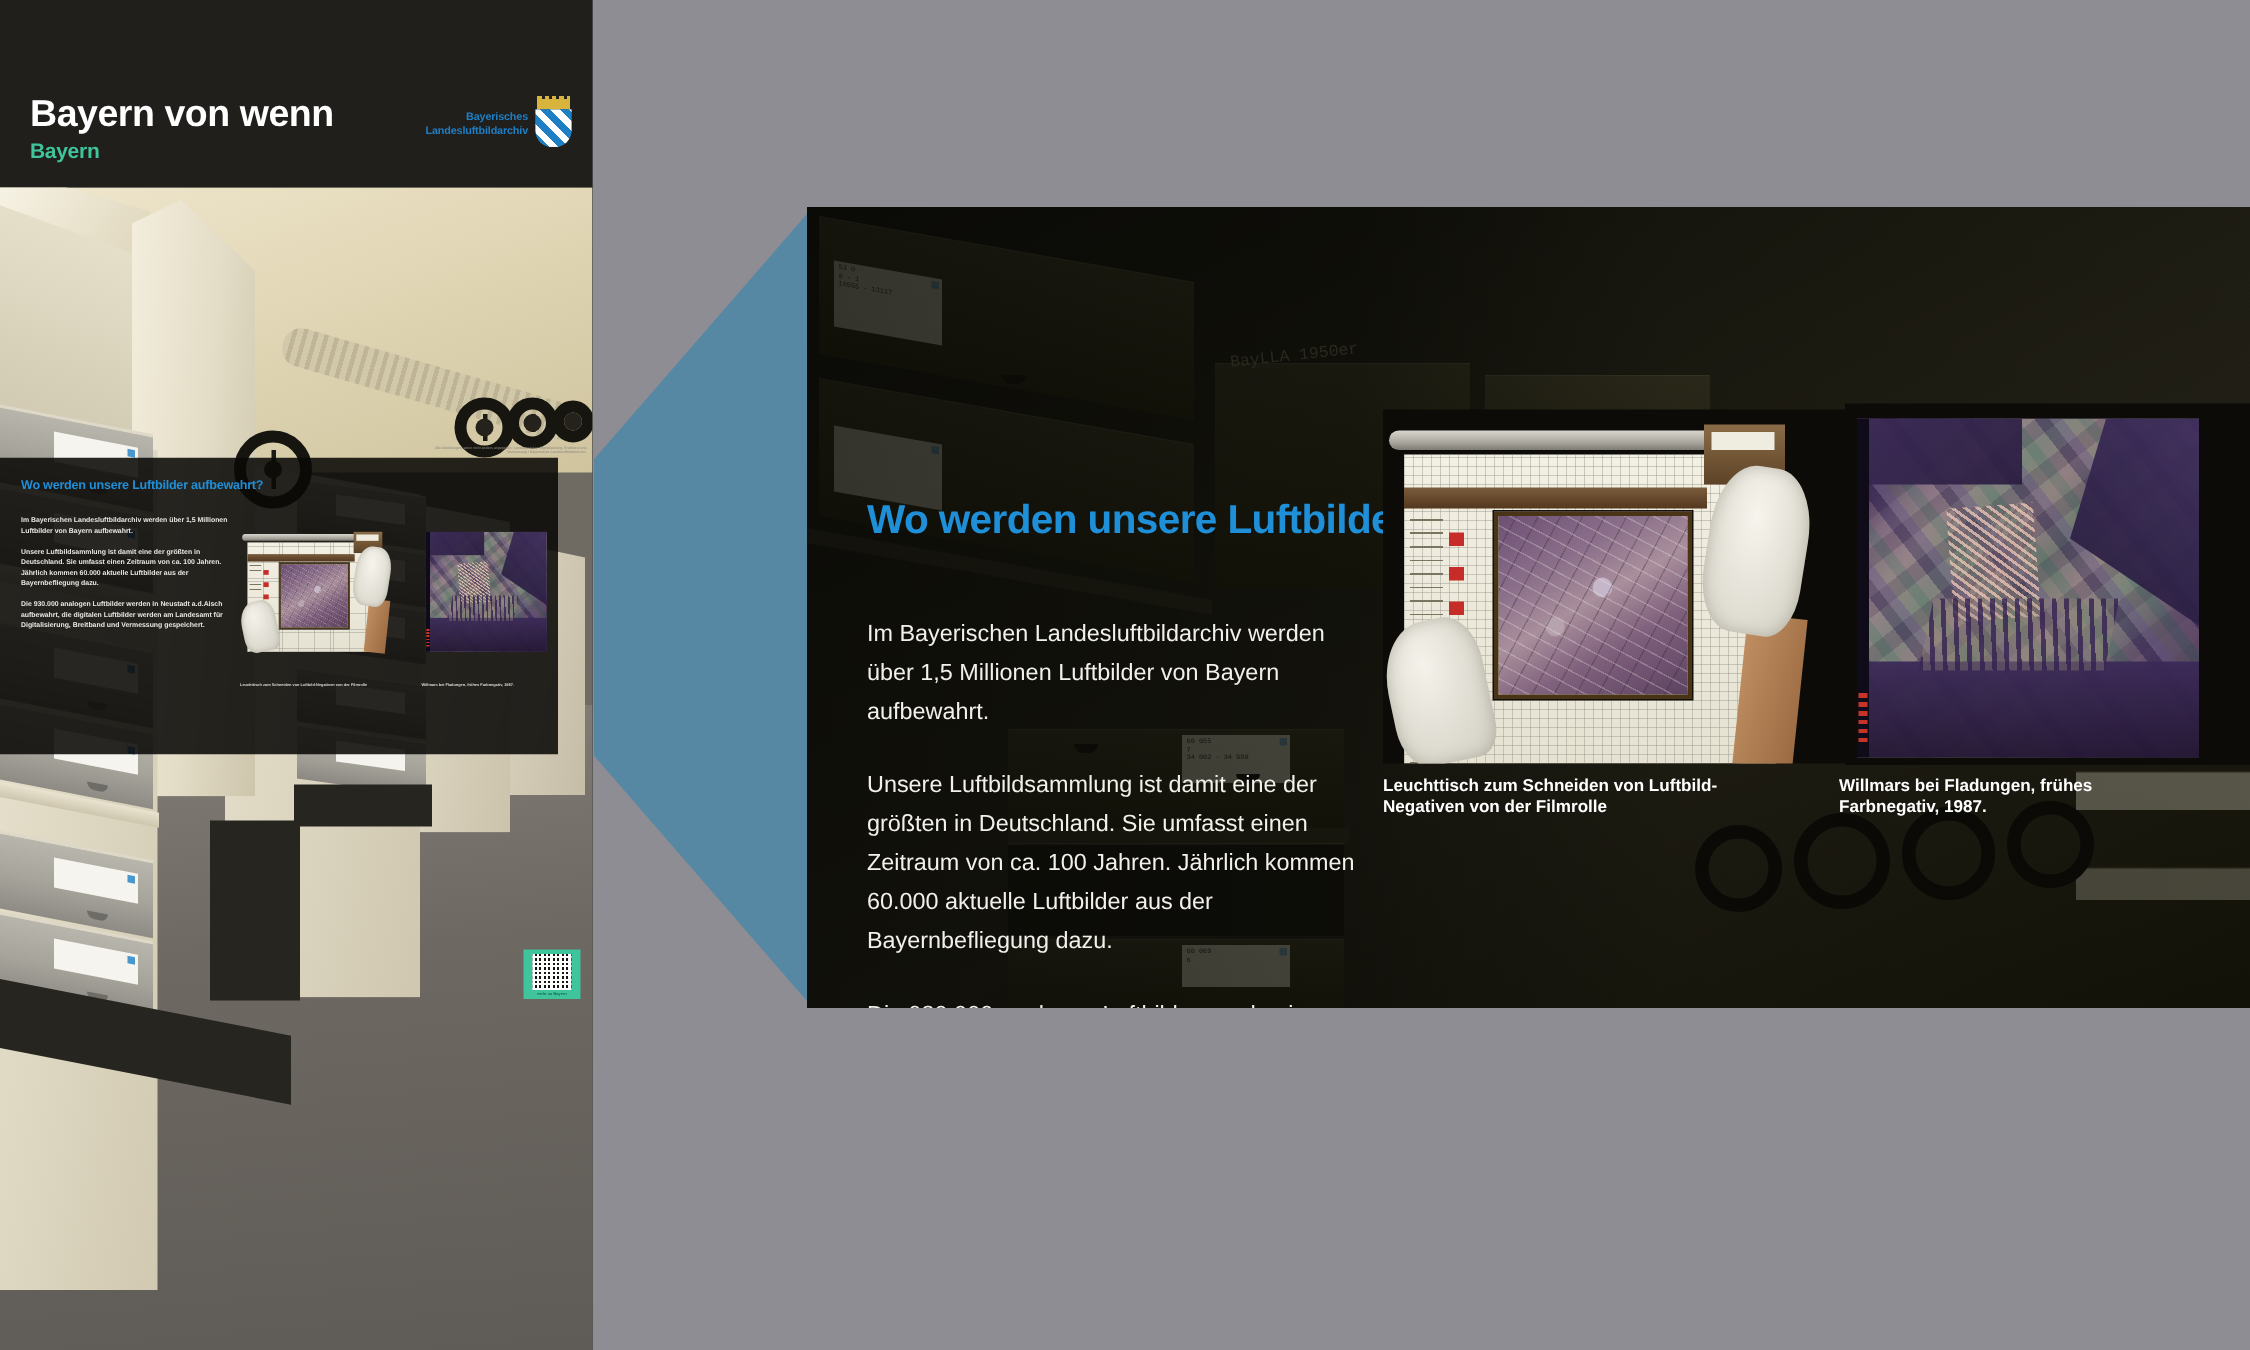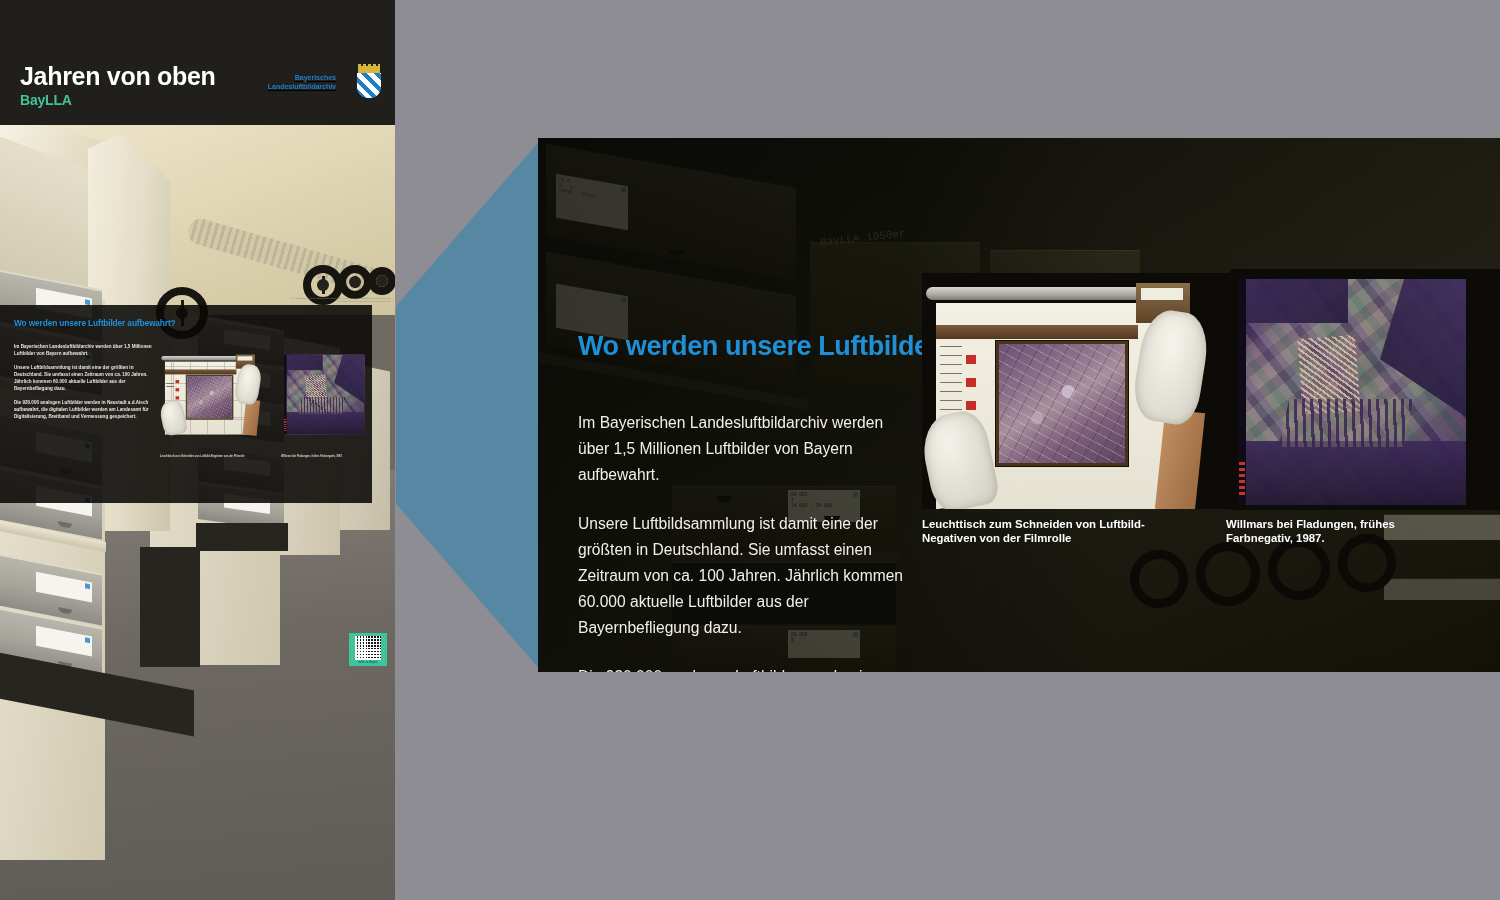--- a/index.html
+++ b/index.html
@@ -27,21 +27,21 @@
     letter-spacing:-0.3px;
   }
   #banner-subtitle{
     position:absolute; left:20px; top:92px;
     font-size:14px; font-weight:bold; color:#3fc49b;
     letter-spacing:-0.2px;
   }
   
   #banner-logo{
     position:absolute; right:12px; top:66px;
-    display:flex; align-items:center; gap:19px;text-decoration:underline;
+    display:flex; align-items:center; gap:3px;
   }
   #logo-text{
     text-align:right; color:#1f7fc4; font-size:7.2px;
     font-weight:bold; line-height:9.5px; letter-spacing:-0.1px;
   }
   .coat{
     width:28px; height:32px; position:relative;
   }
   .coat-crown{
     position:absolute; left:3px; top:0; width:22px; height:7px;
@@ -428,22 +428,22 @@
   
   .mini-scale1{ transform:scale(0.354); transform-origin:0 0; width:324px; height:236px; position:absolute; left:0; top:0;}
   .mini-scale2{ transform:scale(0.354); transform-origin:0 0; width:277px; height:241px; position:absolute; left:0; top:0;}
 </style>
 </head>
 <body>
 
 <div id="left-banner">
 
   <div id="banner-header">
-    <div id="banner-title">Jahren von oben</div>
-    <div id="banner-subtitle">BayLLA</div>
+    <div id="banner-title">Bayern von wenn</div>
+    <div id="banner-subtitle">Bayern</div>
 
     <div id="banner-logo">
       <div id="logo-text">
         <div>Bayerisches</div>
         <div>Landesluftbildarchiv</div>
       </div>
       <div class="coat">
         <div class="coat-crown"></div>
         <div class="coat-shield"></div>
       </div>

